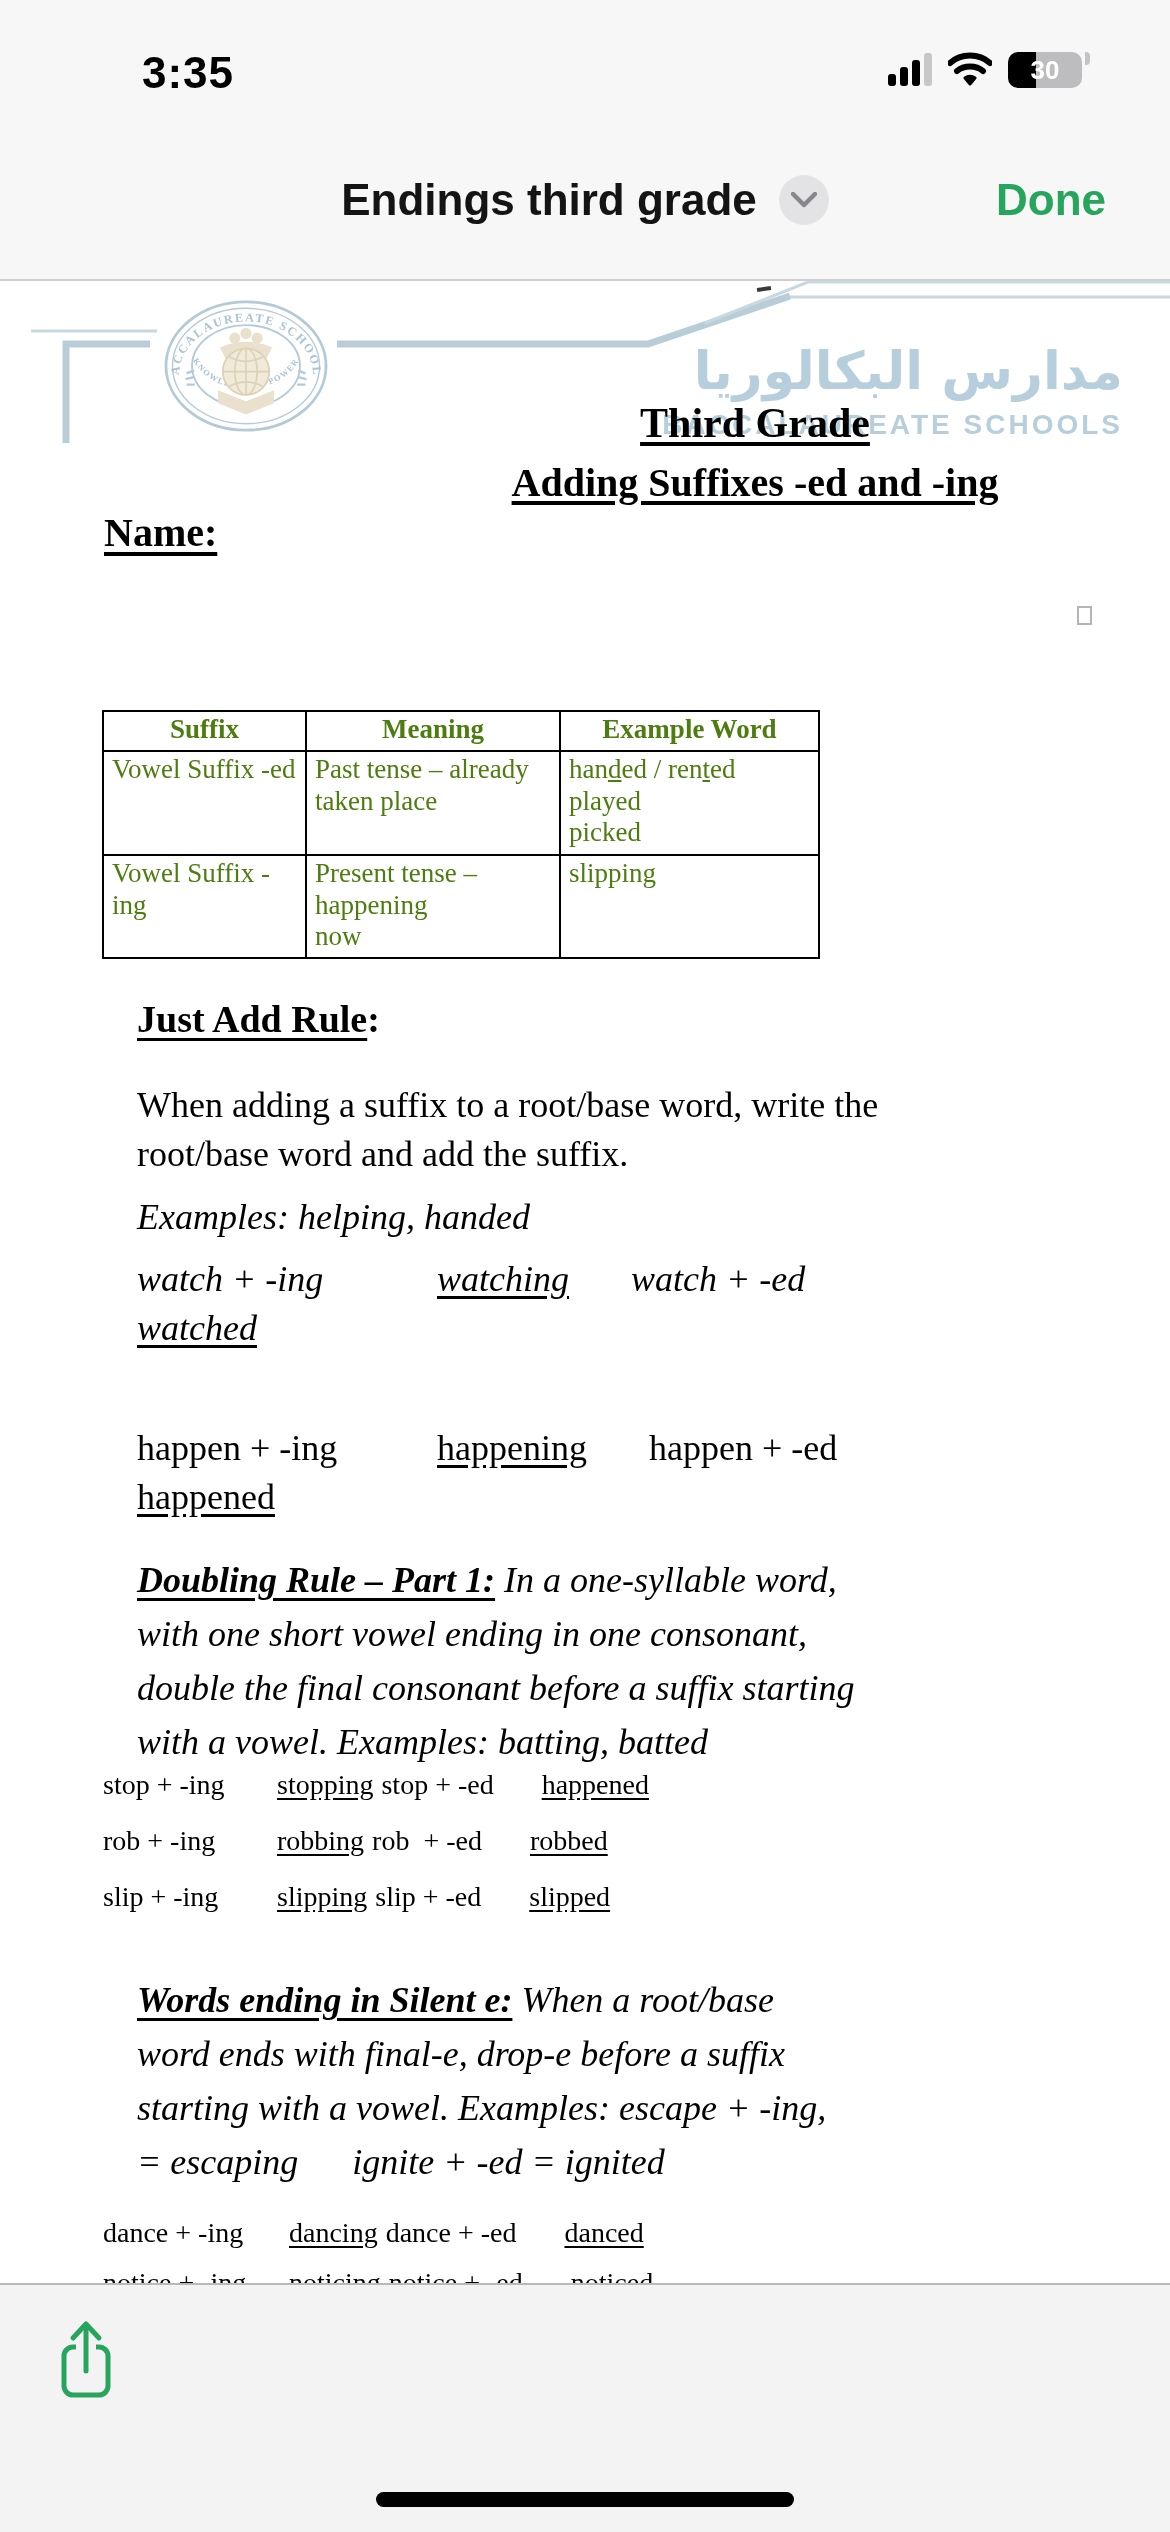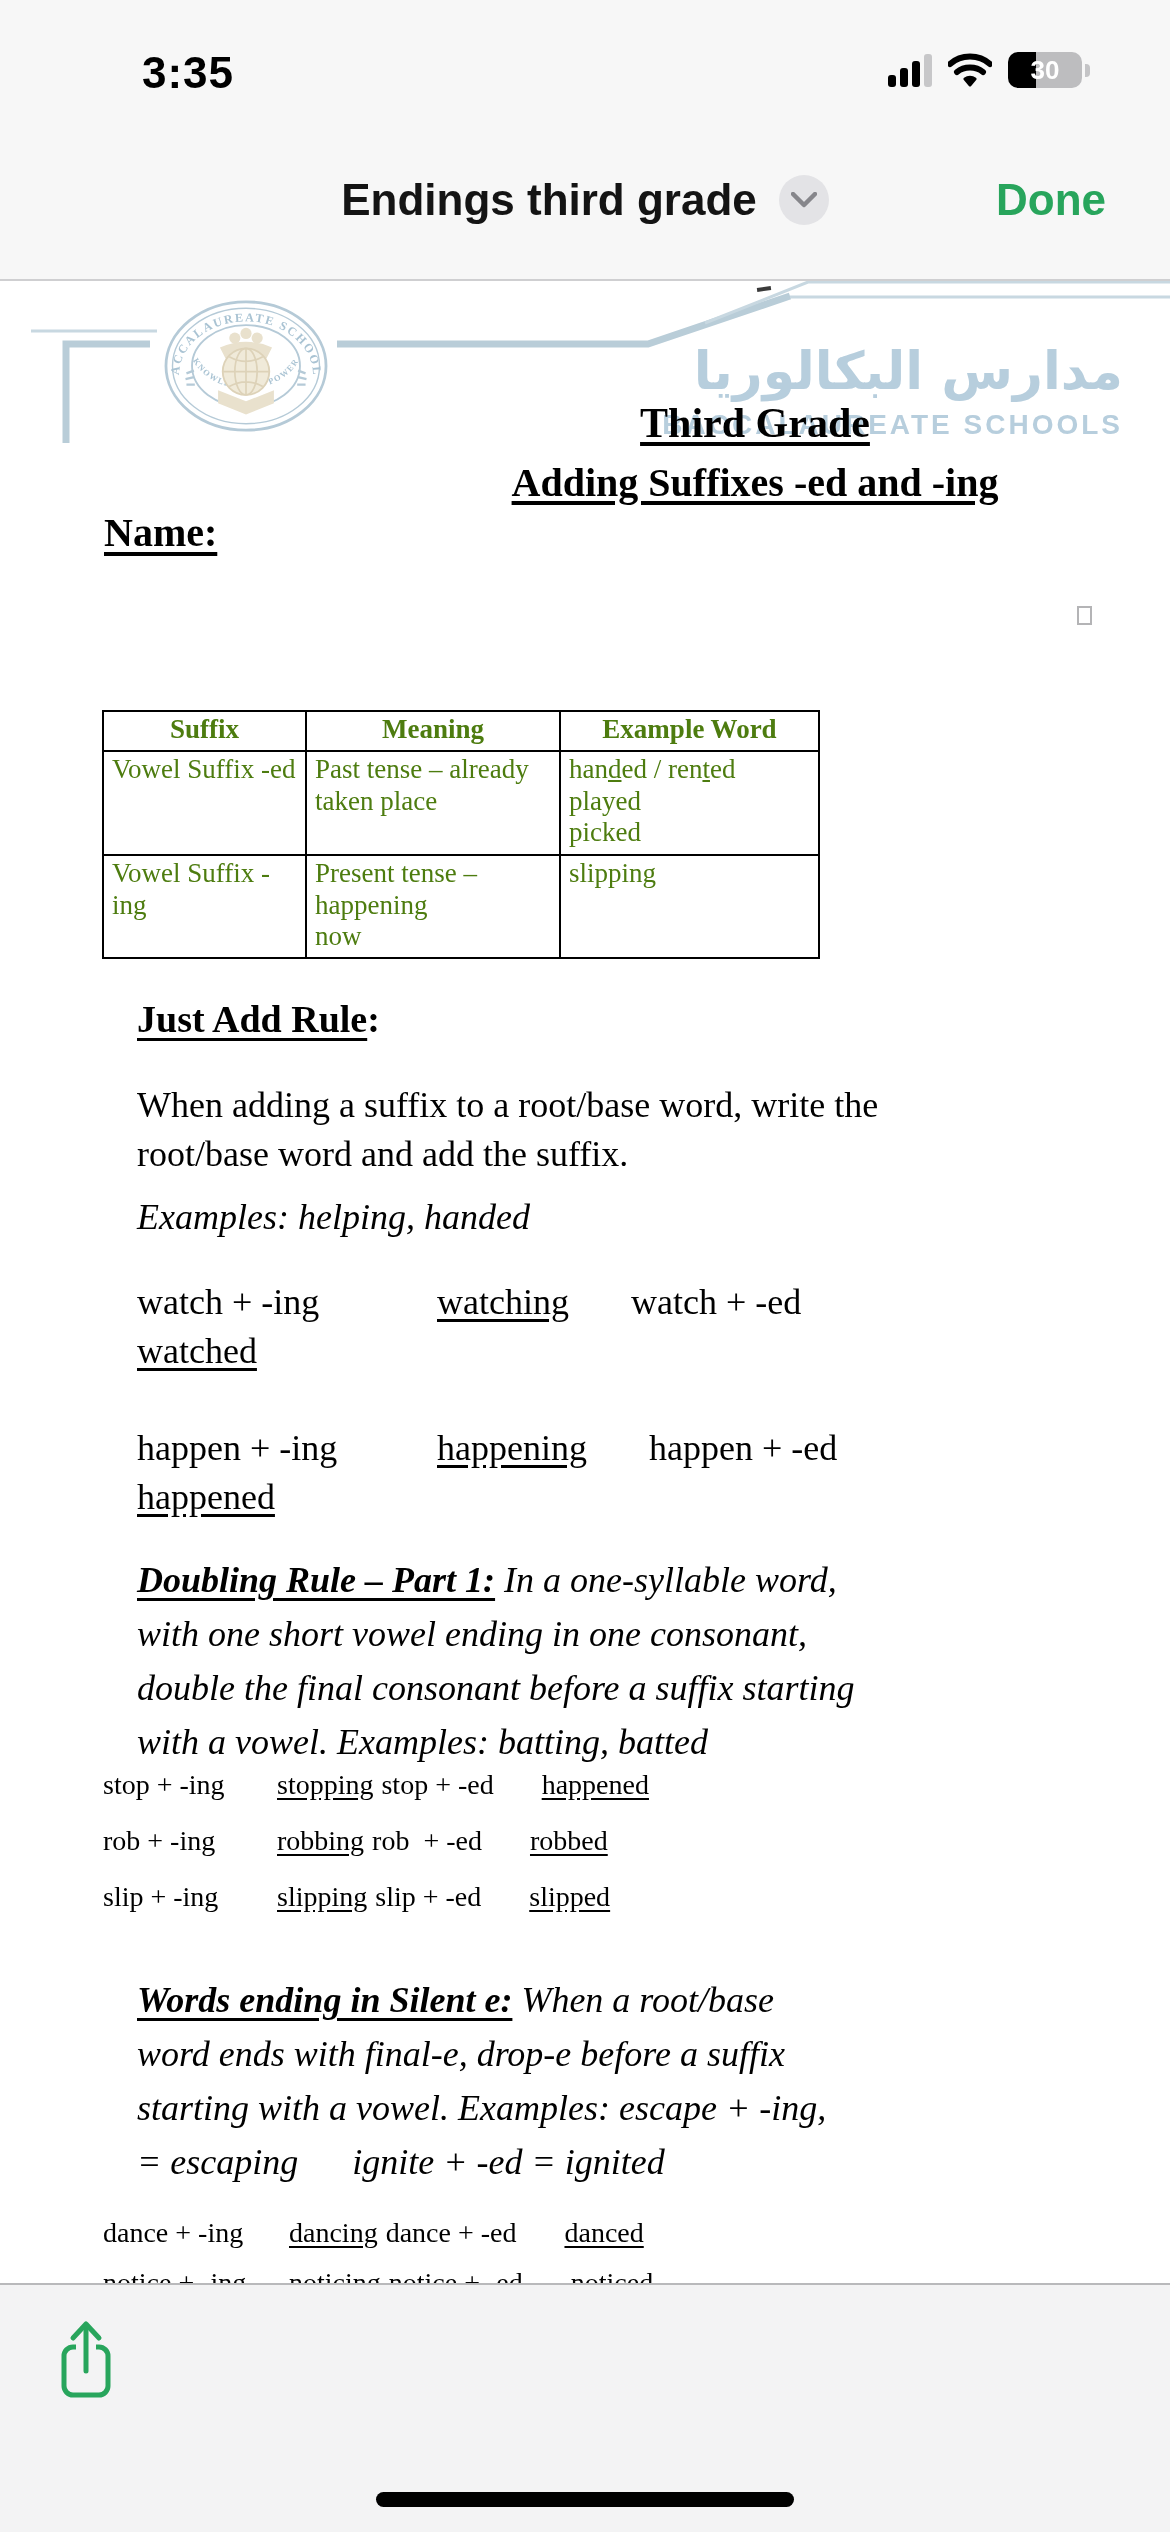--- a/index.html
+++ b/index.html
@@ -4,21 +4,21 @@
 <style>
   html,body{margin:0;padding:0;background:#888;}
   .phone{position:relative;width:1170px;height:2532px;margin:0 auto;background:#ffffff;
          font-family:"Liberation Sans","DejaVu Sans",sans-serif;overflow:hidden;padding-left:48px;}
 
   
   .chrome{position:absolute;left:0;top:0;width:1170px;height:281px;background:#f7f7f7;
           border-bottom:2px solid #cfcfd1;box-sizing:border-box;z-index:30;}
   .status-bar{position:absolute;left:0;top:0;width:100%;height:120px;}
   .time{position:absolute;left:142px;top:48px;font-size:44px;font-weight:700;color:#000;letter-spacing:1px;}
-  .status-icons{position:absolute;right:80px;top:52px;display:flex;align-items:center;gap:16px;}
+  .status-icons{position:absolute;right:80px;top:52px;display:flex;gap:16px;}
   .sig{display:flex;align-items:flex-end;gap:4px;height:34px;}
   .sig i{display:block;width:8px;border-radius:3px;background:#000;}
   .sig i.b1{height:12px}.sig i.b2{height:19px}.sig i.b3{height:26px}
   .sig i.b4{height:33px;background:#c7c7c9;}
   .batt{position:relative;width:74px;height:36px;border-radius:10px;overflow:hidden;
         background:linear-gradient(to right,#000 0 38%,#bdbdbf 38%);}
   .batt span{position:absolute;left:0;top:0;width:100%;height:100%;display:flex;align-items:center;justify-content:center;
              color:#fff;font-size:26px;font-weight:700;}
   .batt-nub{width:5px;height:13px;background:#c4c4c6;border-radius:0 4px 4px 0;margin-left:-13px;}
 
@@ -55,21 +55,21 @@
   table.wtable th{font-weight:700;text-align:center;height:32px;}
   td.r1{height:96px} td.r2{height:90px}
   .uu{text-decoration:underline;}
 
   .bigtext{font-size:36px;line-height:49px;white-space:pre-wrap;}
   .block{position:absolute;left:137px;width:1000px;}
   .h-just{top:716px;font-size:38px;font-weight:700;}
   .h-just .hu{text-decoration:underline;text-underline-offset:6px;}
   .p-just{top:800px;}
   .p-justex{top:912px;font-style:italic;}
-  .row-watch{top:997px;}
+  .row-watch{top:974px;font-style:italic;}
   .row-happen{top:1143px;}
   .pairrow .c1{display:inline-block;width:300px;}
   .pairrow .ans{text-decoration:underline;text-underline-offset:5px;margin-right:62px;}
   .pairrow .ans2{text-decoration:underline;text-underline-offset:5px;}
   .ital{font-style:italic;font-size:36px;line-height:54px;white-space:pre-wrap;}
   .p-doubling{top:1272px;}
   .p-silente{top:1692px;}
   .ihead{font-weight:700;text-decoration:underline;text-underline-offset:6px;}
   .drill{position:absolute;left:103px;font-size:28px;white-space:pre;}
   .drill .c1{display:inline-block;width:174px;}

